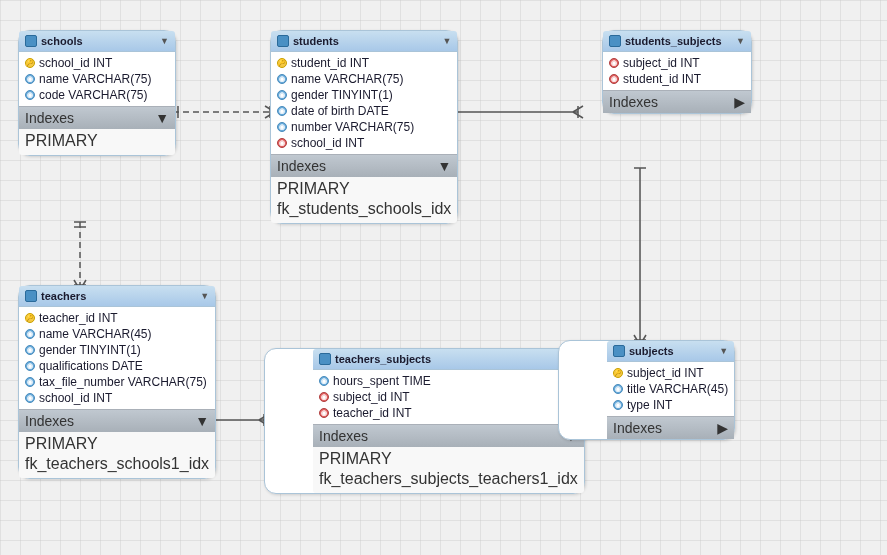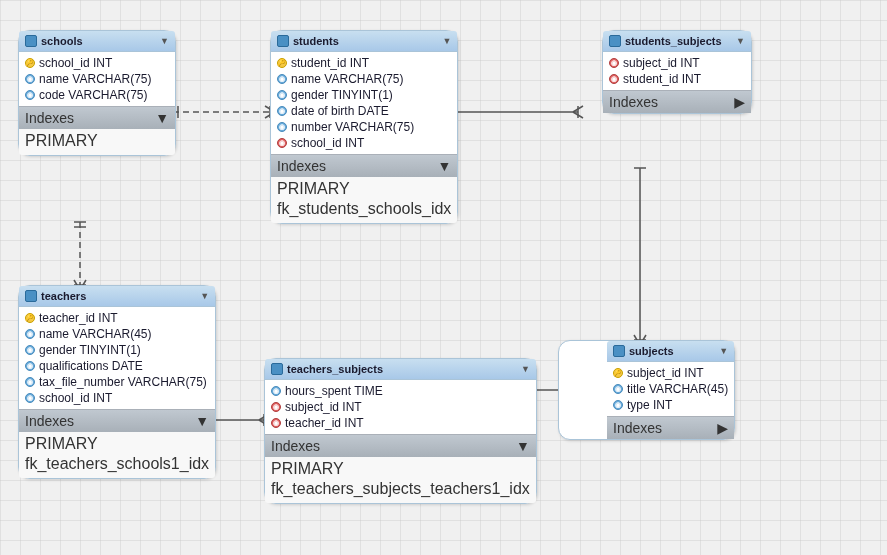--- a/index.html
+++ b/index.html
@@ -336,21 +336,21 @@
   <div class="indexes-header">
     <span>Indexes</span>
     <span>▼</span>
   </div>
   <div class="indexes-content">
     <div class="index-row">PRIMARY</div>
     <div class="index-row">fk_teachers_schools1_idx</div>
   </div>
 </div>
 
-<div class="table-card" style="left:264px; top:358px; min-width:200px;">
+<div class="table-card" style="left:264px; top:348px; min-width:200px;padding-left:48px;">
   <div class="table-header">
     <div class="table-header-icon"></div>
     <span class="table-title">teachers_subjects</span>
     <span class="table-header-arrow">▼</span>
   </div>
   <div class="table-fields">
     <div class="field-row">
       <div class="field-icon regular">◉</div>
       <span class="field-name">hours_spent TIME</span>
     </div>

